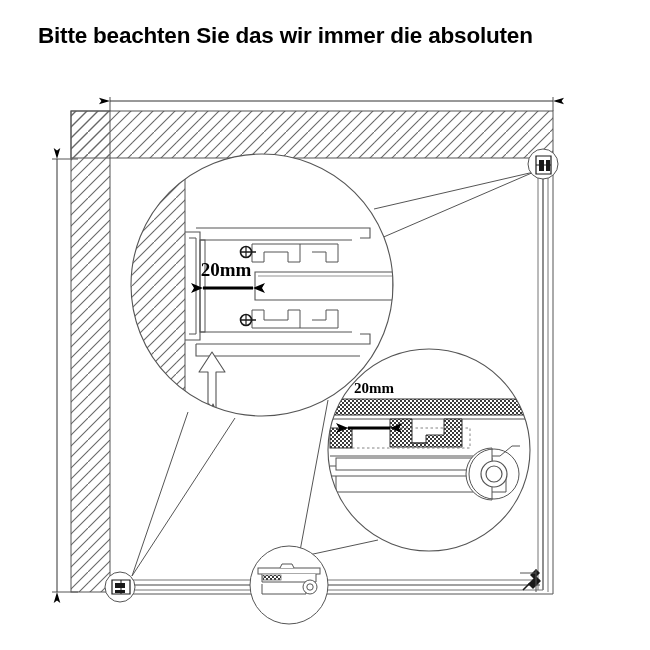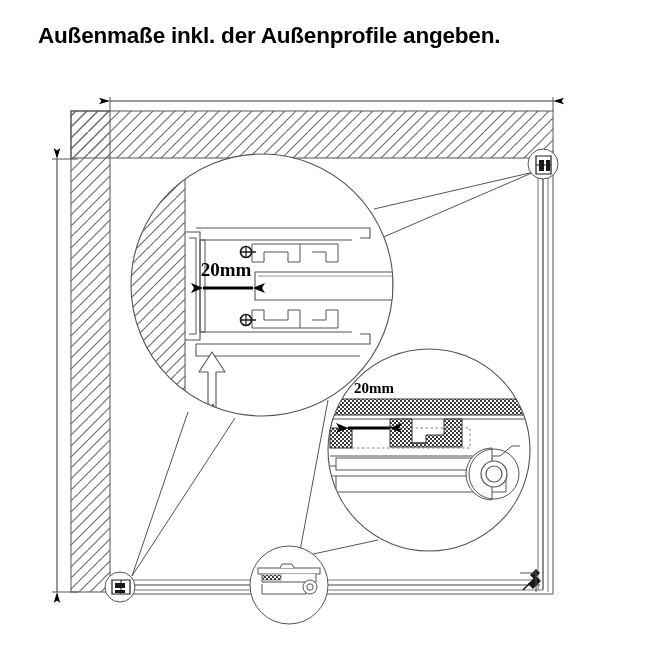--- a/index.html
+++ b/index.html
@@ -48,21 +48,21 @@
     font-weight: 700;
     fill: #000000;
   }
 </style>
 </head>
 <body>
 
 <div id="page">
 
   <div class="note-block">
-    <div class="note-line">Außenmaße inkl. der Außenprofile angeben.</div>
+    <div class="note-line">Bitte beachten Sie das wir immer die absoluten</div>
   </div>
 
   <svg id="drawing" viewBox="0 0 650 650">
     <defs>
       <pattern id="wallHatch" width="22" height="22" patternUnits="userSpaceOnUse" patternTransform="rotate(0)">
         <path d="M -4 26 L 26 -4" stroke="#666666" stroke-width="1.1" fill="none"></path>
         <path d="M 7 26 L 26 7" stroke="#666666" stroke-width="1.1" fill="none"></path>
         <path d="M -4 15 L 15 -4" stroke="#666666" stroke-width="1.1" fill="none"></path>
       </pattern>
 

